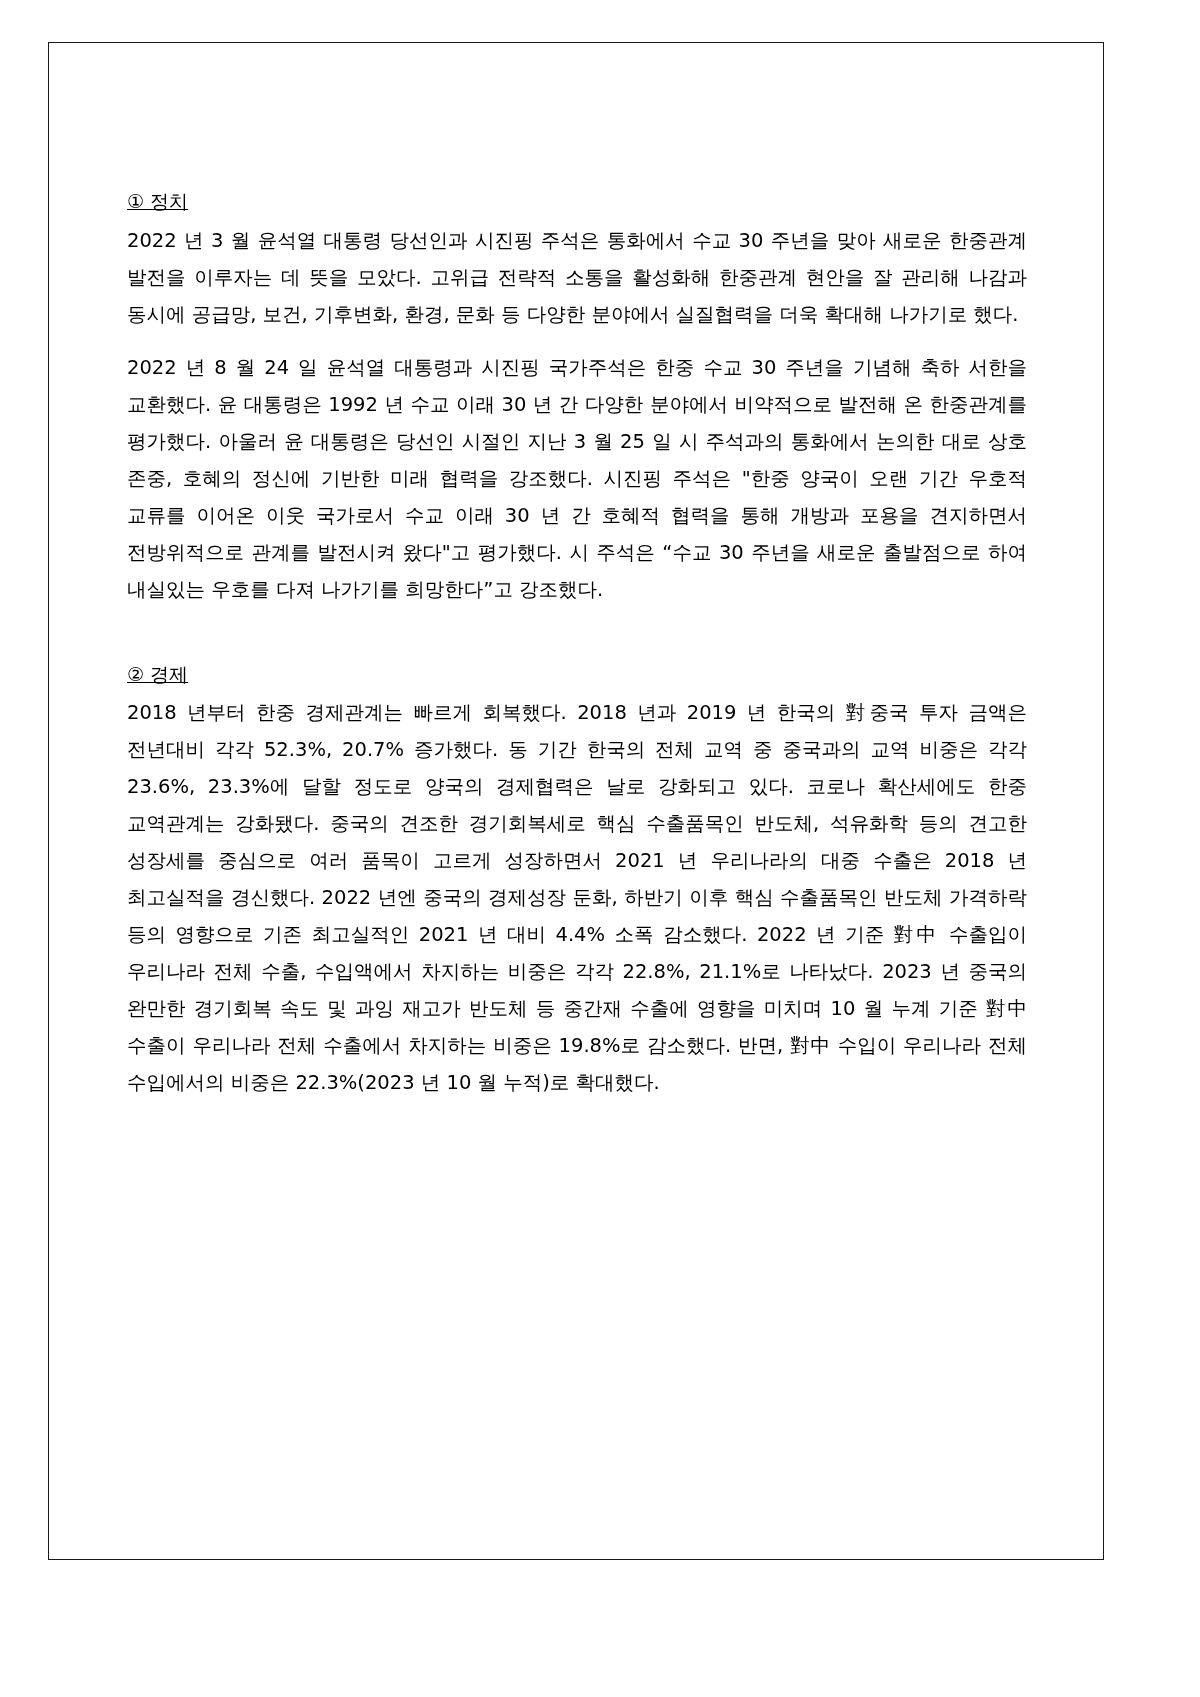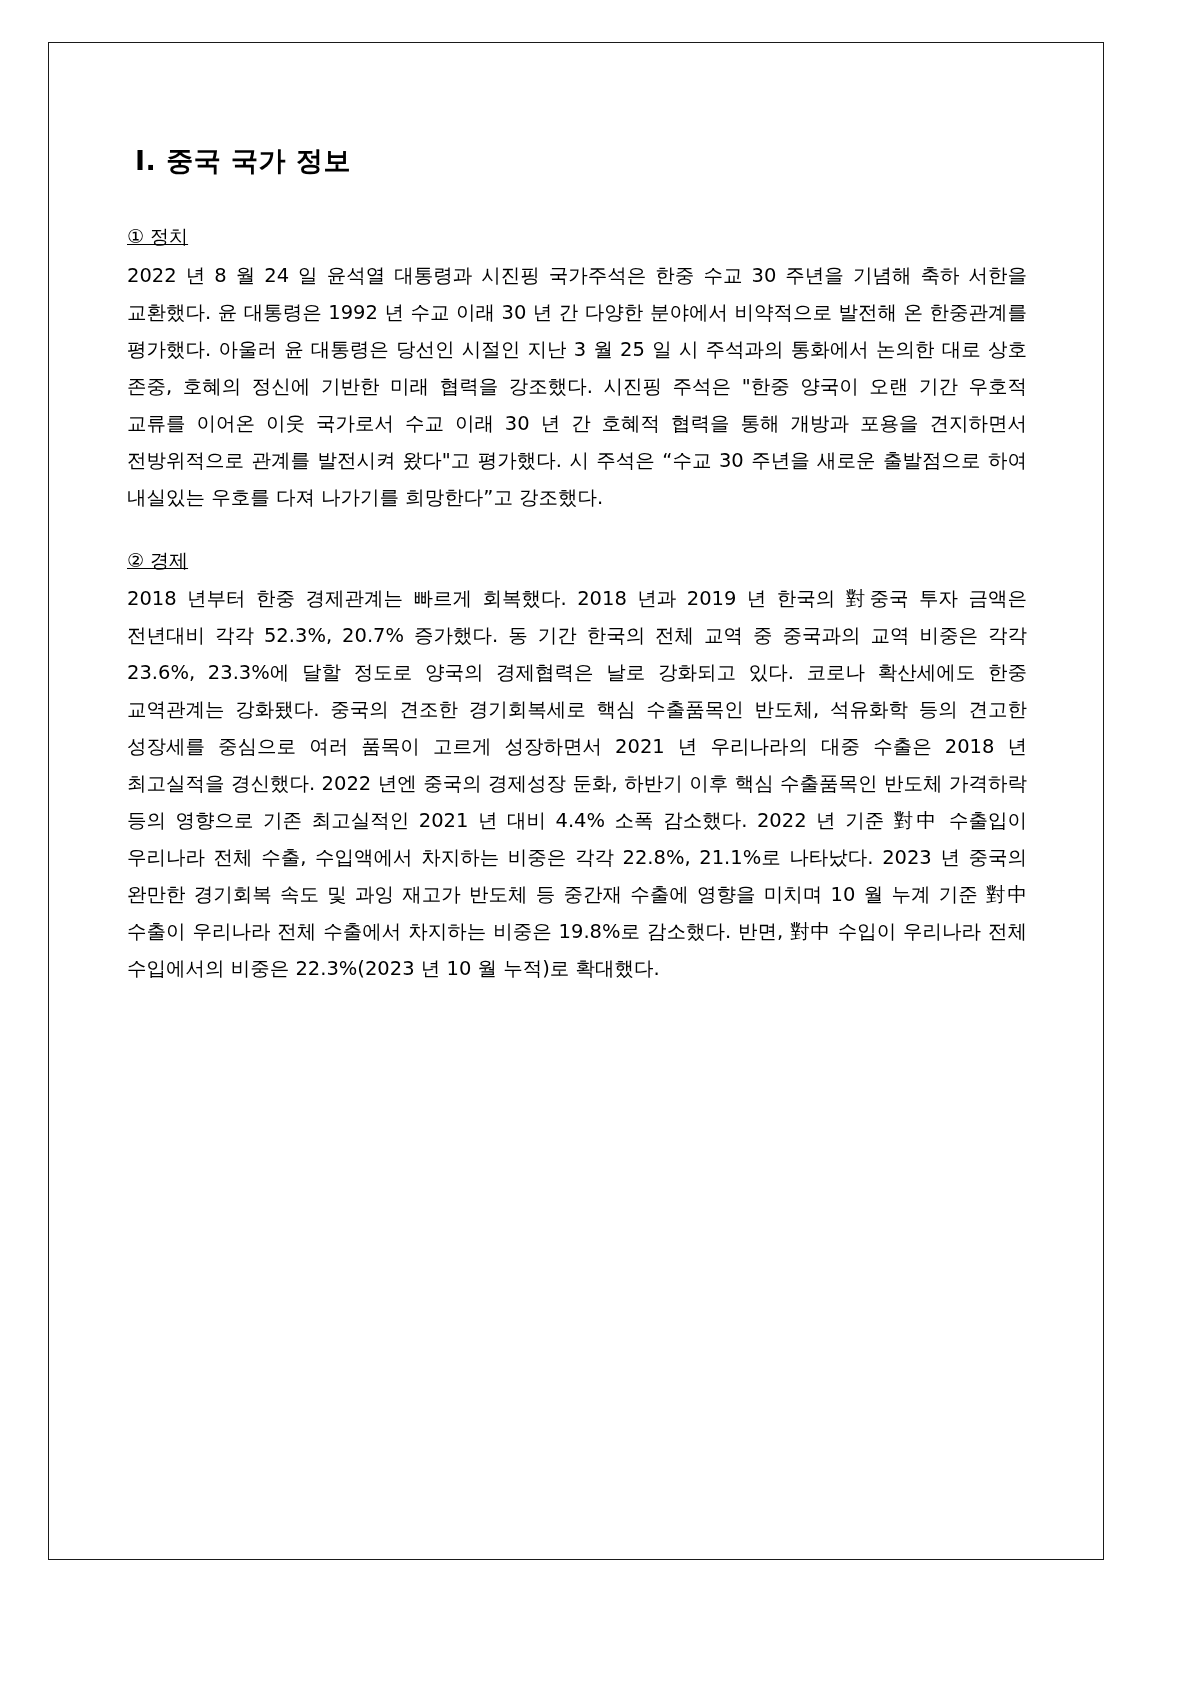--- a/index.html
+++ b/index.html
@@ -36,21 +36,21 @@
     font-size: 27px;
     font-weight: bold;
     letter-spacing: 0.5px;
     margin: 0 0 0 8px;
     line-height: 1.3;
   }
   .section {
     margin-top: 44px;
   }
   .section.second {
-    margin-top: 30px;
+    margin-top: 52px;
   }
   .section-label {
     font-size: 19px;
     line-height: 1.5;
     margin: 0 0 6px 0;
     text-decoration: underline;
   }
   p.body-text {
     font-size: 19.5px;
     line-height: 37px;
@@ -62,24 +62,24 @@
   p.body-text + p.body-text {
     margin-top: 16px;
   }
 </style>
 </head>
 <body>
 
 <div class="page">
   <div class="content">
 
-    <h1 class="doc-title">Ⅰ. 중국 국가 정보</h1>
 
     <div class="section">
       <p class="section-label">① 정치</p>
+      <p class="body-text">2022 년 3 월 윤석열 대통령 당선인과 시진핑 주석은 통화에서 수교 30 주년을 맞아 새로운 한중관계 발전을 이루자는 데 뜻을 모았다. 고위급 전략적 소통을 활성화해 한중관계 현안을 잘 관리해 나감과 동시에 공급망, 보건, 기후변화, 환경, 문화 등 다양한 분야에서 실질협력을 더욱 확대해 나가기로 했다.</p>
       <p class="body-text">2022 년 8 월 24 일 윤석열 대통령과 시진핑 국가주석은 한중 수교 30 주년을 기념해 축하 서한을 교환했다. 윤 대통령은 1992 년 수교 이래 30 년 간 다양한 분야에서 비약적으로 발전해 온 한중관계를 평가했다. 아울러 윤 대통령은 당선인 시절인 지난 3 월 25 일 시 주석과의 통화에서 논의한 대로 상호 존중, 호혜의 정신에 기반한 미래 협력을 강조했다. 시진핑 주석은 "한중 양국이 오랜 기간 우호적 교류를 이어온 이웃 국가로서 수교 이래 30 년 간 호혜적 협력을 통해 개방과 포용을 견지하면서 전방위적으로 관계를 발전시켜 왔다"고 평가했다. 시 주석은 “수교 30 주년을 새로운 출발점으로 하여 내실있는 우호를 다져 나가기를 희망한다”고 강조했다.</p>
     </div>
 
     <div class="section second">
       <p class="section-label">② 경제</p>
       <p class="body-text">2018 년부터 한중 경제관계는 빠르게 회복했다. 2018 년과 2019 년 한국의 對중국 투자 금액은 전년대비 각각 52.3%, 20.7% 증가했다. 동 기간 한국의 전체 교역 중 중국과의 교역 비중은 각각 23.6%, 23.3%에 달할 정도로 양국의 경제협력은 날로 강화되고 있다. 코로나 확산세에도 한중 교역관계는 강화됐다. 중국의 견조한 경기회복세로 핵심 수출품목인 반도체, 석유화학 등의 견고한 성장세를 중심으로 여러 품목이 고르게 성장하면서 2021 년 우리나라의 대중 수출은 2018 년 최고실적을 경신했다. 2022 년엔 중국의 경제성장 둔화, 하반기 이후 핵심 수출품목인 반도체 가격하락 등의 영향으로 기존 최고실적인 2021 년 대비 4.4% 소폭 감소했다. 2022 년 기준 對中 수출입이 우리나라 전체 수출, 수입액에서 차지하는 비중은 각각 22.8%, 21.1%로 나타났다. 2023 년 중국의 완만한 경기회복 속도 및 과잉 재고가 반도체 등 중간재 수출에 영향을 미치며 10 월 누계 기준 對中 수출이 우리나라 전체 수출에서 차지하는 비중은 19.8%로 감소했다. 반면, 對中 수입이 우리나라 전체 수입에서의 비중은 22.3%(2023 년 10 월 누적)로 확대했다.</p>
     </div>
 
   </div>
 </div>

